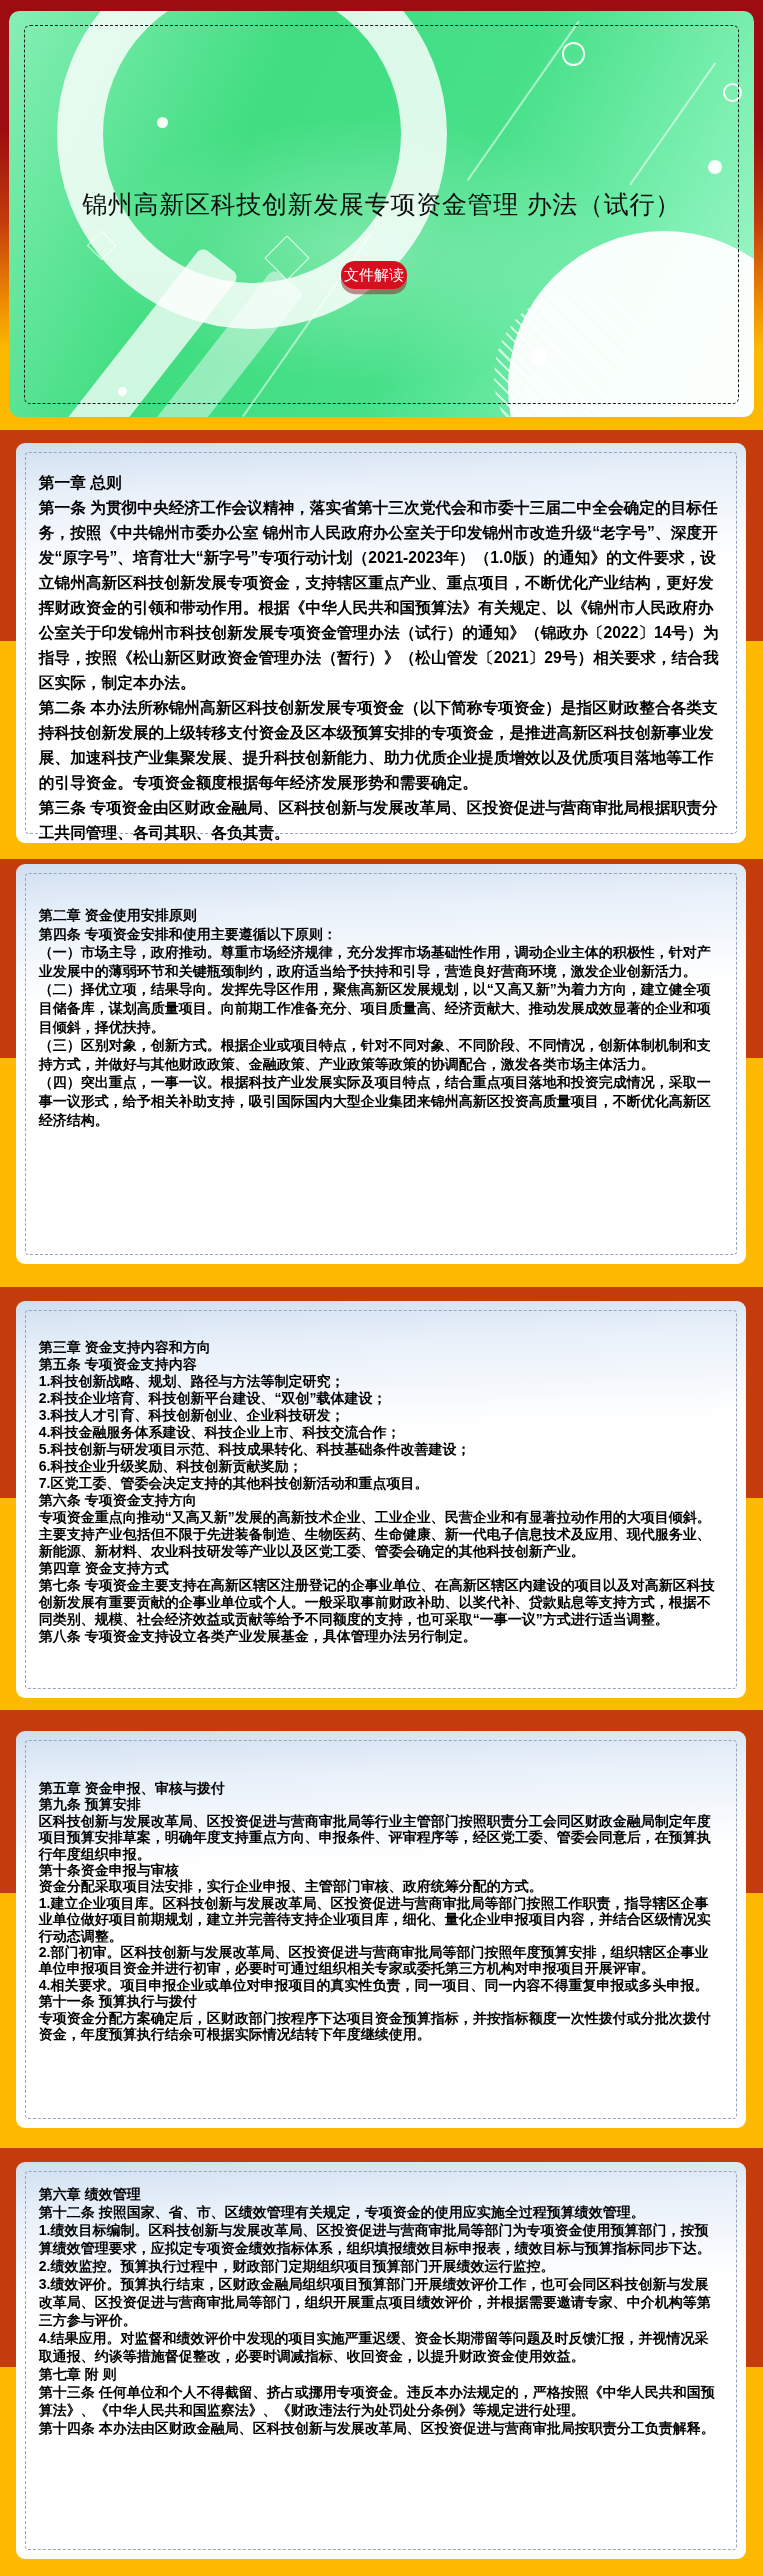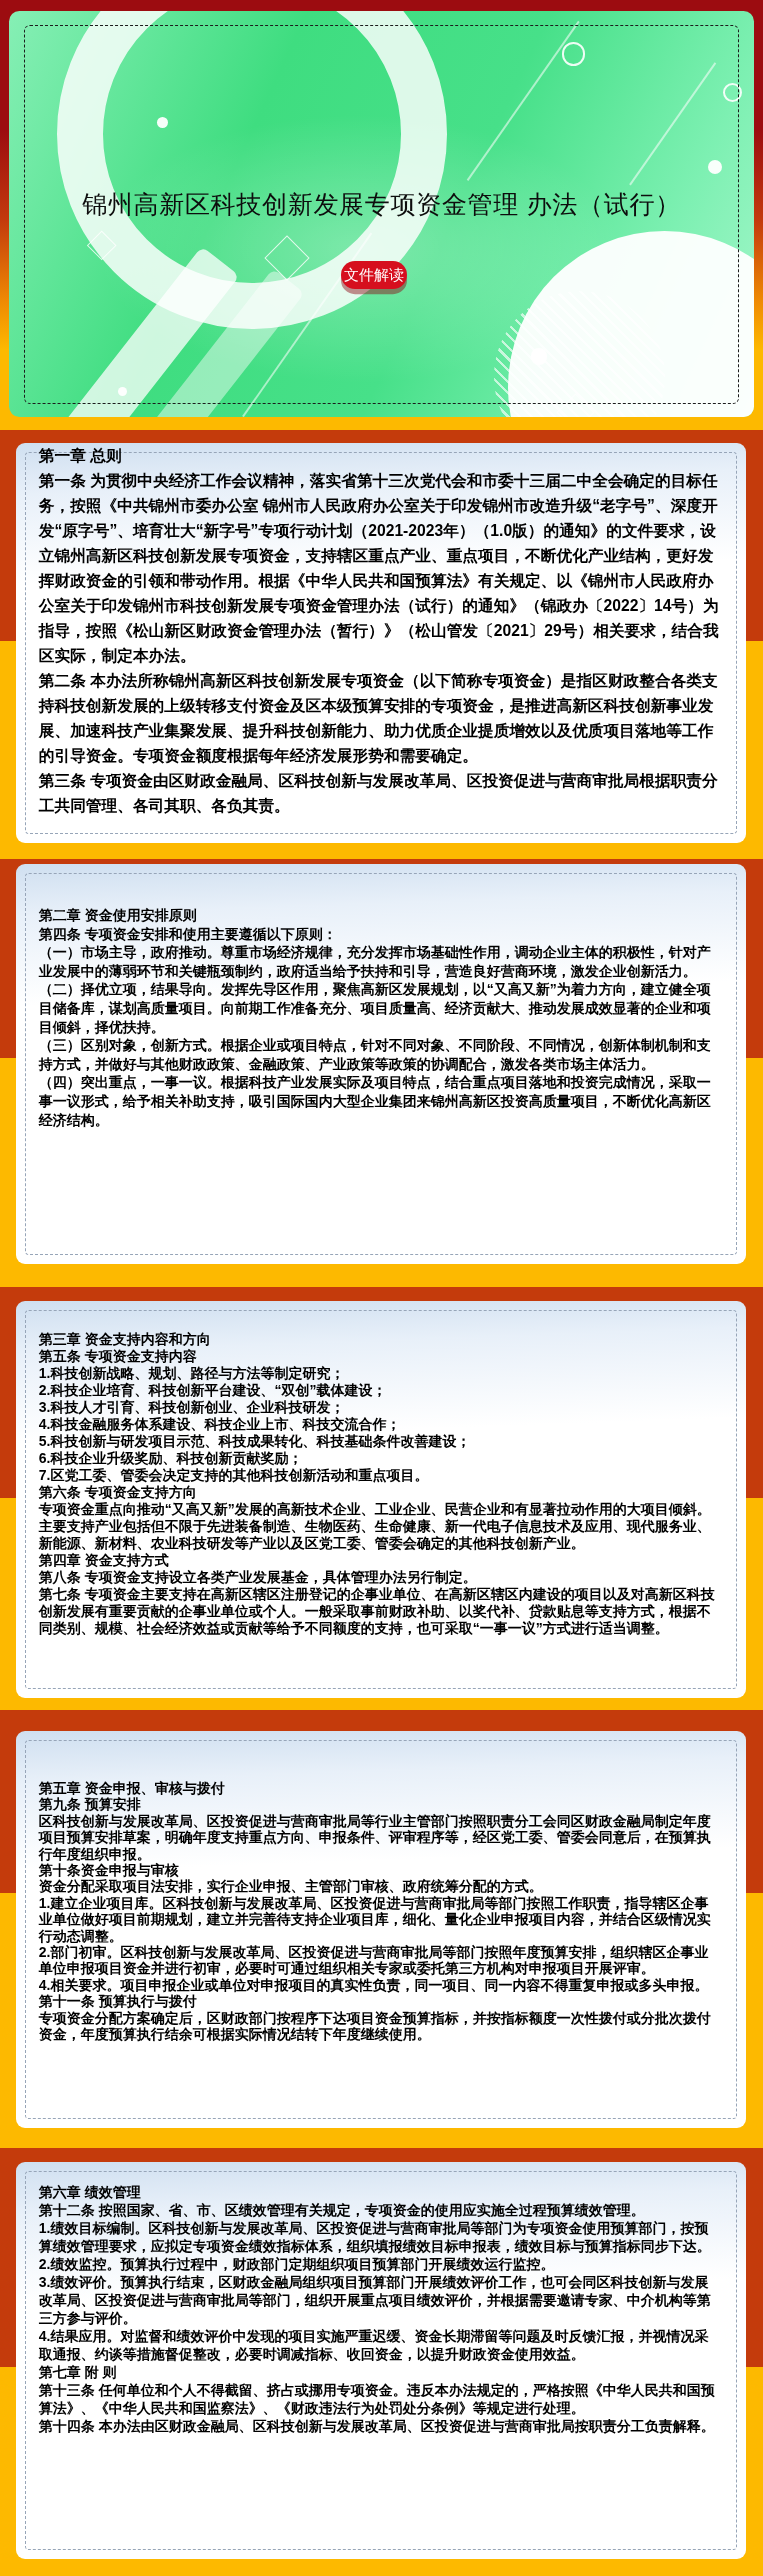--- a/index.html
+++ b/index.html
@@ -56,25 +56,25 @@
     background:#d60f1e;box-shadow:0 5.2px 0 rgba(140,5,15,.45);
     display:flex;align-items:center;justify-content:center;
     color:#ffffff;font-size:15px;font-weight:normal;}
   
   .card{position:absolute;left:16.4px;width:730px;border-radius:9px;overflow:hidden;
     background:linear-gradient(178deg,#cfdff0 0px,#e8f0f9 52px,#ffffff 142px);}
   .card-border{position:absolute;left:9px;right:9px;top:9px;bottom:9px;
     border:1.5px dashed #97a5b8;border-radius:3.7px;pointer-events:none;}
   .content{position:relative;padding:0 27px 0 22.4px;color:#000;font-weight:bold;}
   .para{white-space:pre-wrap;}
-  .c1{top:443px;height:400px;}  .c1 .content{font-size:15.7px;line-height:25px;}
+  .c1{top:443px;height:400px;}  .c1 .content{padding-top:27px;font-size:15.7px;line-height:25px;}
   .c2{top:864px;height:400px;} .c2 .content{padding-top:42px;font-size:14px;line-height:18.6px;}
-  .c3{top:1301px;height:397px;} .c3 .content{padding-top:30px;font-size:14px;line-height:17px;}
+  .c3{top:1301px;height:397px;} .c3 .content{padding-top:38px;font-size:14px;line-height:17px;}
   .c4{top:1731px;height:397px;} .c4 .content{padding-top:49px;font-size:14px;line-height:16.4px;}
-  .c5{top:2162px;height:397px;} .c5 .content{padding-top:21px;font-size:14px;line-height:18px;}
+  .c5{top:2162px;height:397px;} .c5 .content{padding-top:12px;font-size:14px;line-height:18px;margin-top:11px;}
 </style>
 </head>
 <body>
 
 <div class="page">
 
   <div class="banner">
     <div class="decor glow"></div>
     <div class="decor ring-large"></div>
     <div class="decor ribbon1"></div>
@@ -128,22 +128,22 @@
       <div class="para">1.科技创新战略、规划、路径与方法等制定研究；</div>
       <div class="para">2.科技企业培育、科技创新平台建设、“双创”载体建设；</div>
       <div class="para">3.科技人才引育、科技创新创业、企业科技研发；</div>
       <div class="para">4.科技金融服务体系建设、科技企业上市、科技交流合作；</div>
       <div class="para">5.科技创新与研发项目示范、科技成果转化、科技基础条件改善建设；</div>
       <div class="para">6.科技企业升级奖励、科技创新贡献奖励；</div>
       <div class="para">7.区党工委、管委会决定支持的其他科技创新活动和重点项目。</div>
       <div class="para">第六条 专项资金支持方向</div>
       <div class="para">专项资金重点向推动“又高又新”发展的高新技术企业、工业企业、民营企业和有显著拉动作用的大项目倾斜。主要支持产业包括但不限于先进装备制造、生物医药、生命健康、新一代电子信息技术及应用、现代服务业、新能源、新材料、农业科技研发等产业以及区党工委、管委会确定的其他科技创新产业。</div>
       <div class="para">第四章 资金支持方式</div>
+      <div class="para">第七条 专项资金主要支持在高新区辖区注册登记的企事业单位、在高新区辖区内建设的项目以及对高新区科技创新发展有重要贡献的企事业单位或个人。一般采取事前财政补助、以奖代补、贷款贴息等支持方式，根据不同类别、规模、社会经济效益或贡献等给予不同额度的支持，也可采取“一事一议”方式进行适当调整。</div>
       <div class="para">第八条 专项资金支持设立各类产业发展基金，具体管理办法另行制定。</div>
-      <div class="para">第七条 专项资金主要支持在高新区辖区注册登记的企事业单位、在高新区辖区内建设的项目以及对高新区科技创新发展有重要贡献的企事业单位或个人。一般采取事前财政补助、以奖代补、贷款贴息等支持方式，根据不同类别、规模、社会经济效益或贡献等给予不同额度的支持，也可采取“一事一议”方式进行适当调整。</div>
     </div>
   </div>
 
   <div class="card c4">
     <div class="card-border"></div>
     <div class="content">
       <div class="para">第五章 资金申报、审核与拨付</div>
       <div class="para">第九条 预算安排</div>
       <div class="para">区科技创新与发展改革局、区投资促进与营商审批局等行业主管部门按照职责分工会同区财政金融局制定年度项目预算安排草案，明确年度支持重点方向、申报条件、评审程序等，经区党工委、管委会同意后，在预算执行年度组织申报。</div>
       <div class="para">第十条资金申报与审核</div>

